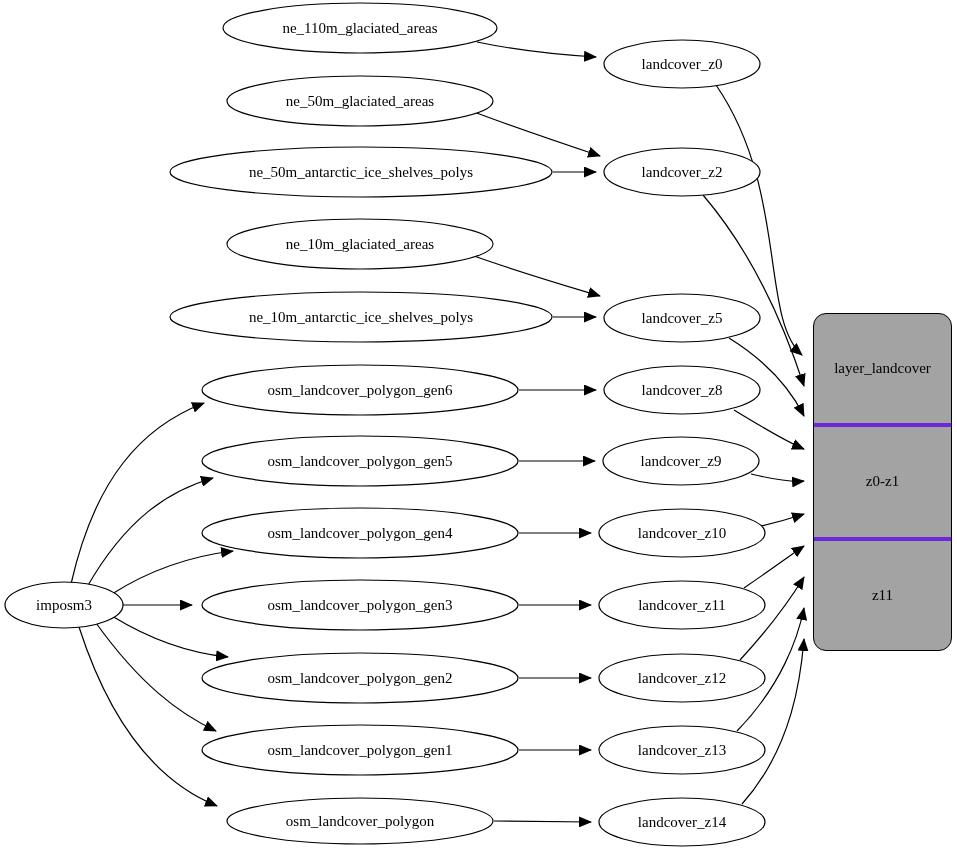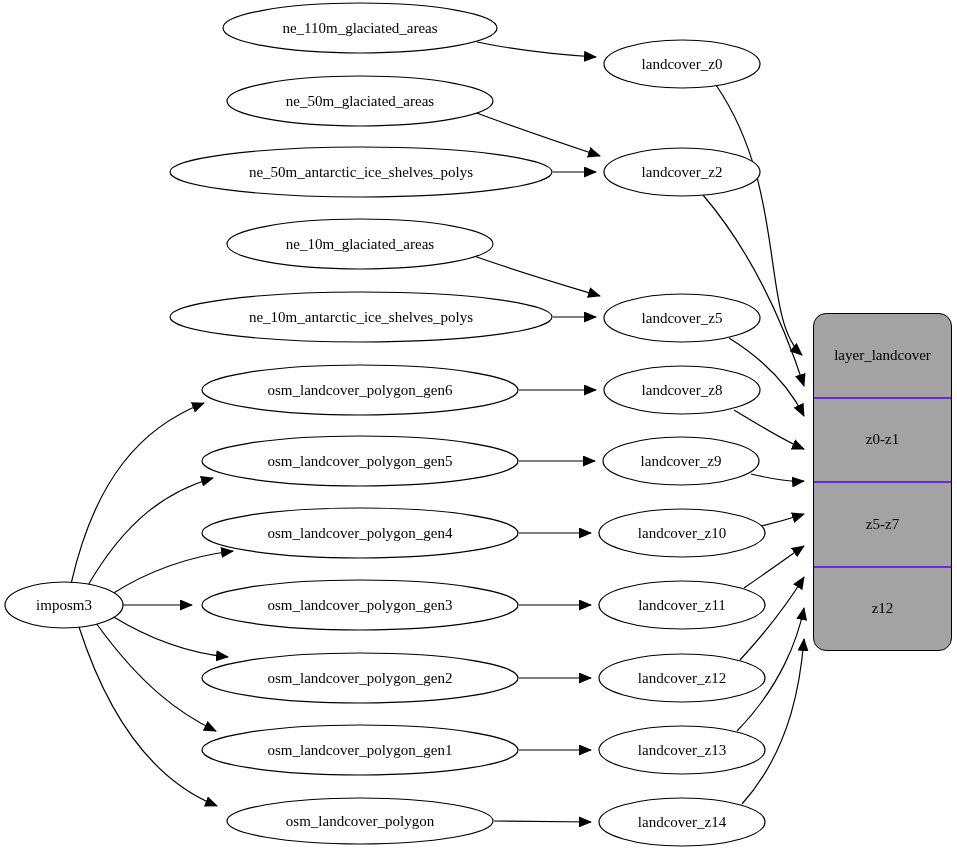--- a/index.html
+++ b/index.html
@@ -33,21 +33,21 @@
     border: 1.6px solid #000000;
     border-radius: 13px;
     font-size: 15px;
     color: #000000;
   }
   .record .cell {
     flex: 1;
     display: flex;
     align-items: center;
     justify-content: center;
-    border-top: 2px solid #6d28d9;
+    border-top: 4px solid #6d28d9;
     line-height: 1;
   }
   .record .cell:first-child { border-top: none; }
 </style>
 </head>
 <body>
 
 <div class="canvas">
   <svg width="957" height="851" viewBox="0 0 957 851">
     <defs>
@@ -182,16 +182,15 @@
     </g>
     <g>
       <ellipse cx="682" cy="822" rx="83" ry="24"></ellipse>
       <text x="682" y="822">landcover_z14</text>
     </g>
   </svg>
 
   <div class="record">
     <div class="cell header">layer_landcover</div>
     <div class="cell">z0-z1</div>
-    <div class="cell">z5-z7</div>
-    <div class="cell">z12</div>
+    <div class="cell">z11</div>
   </div>
 </div>
 
 </body></html>

